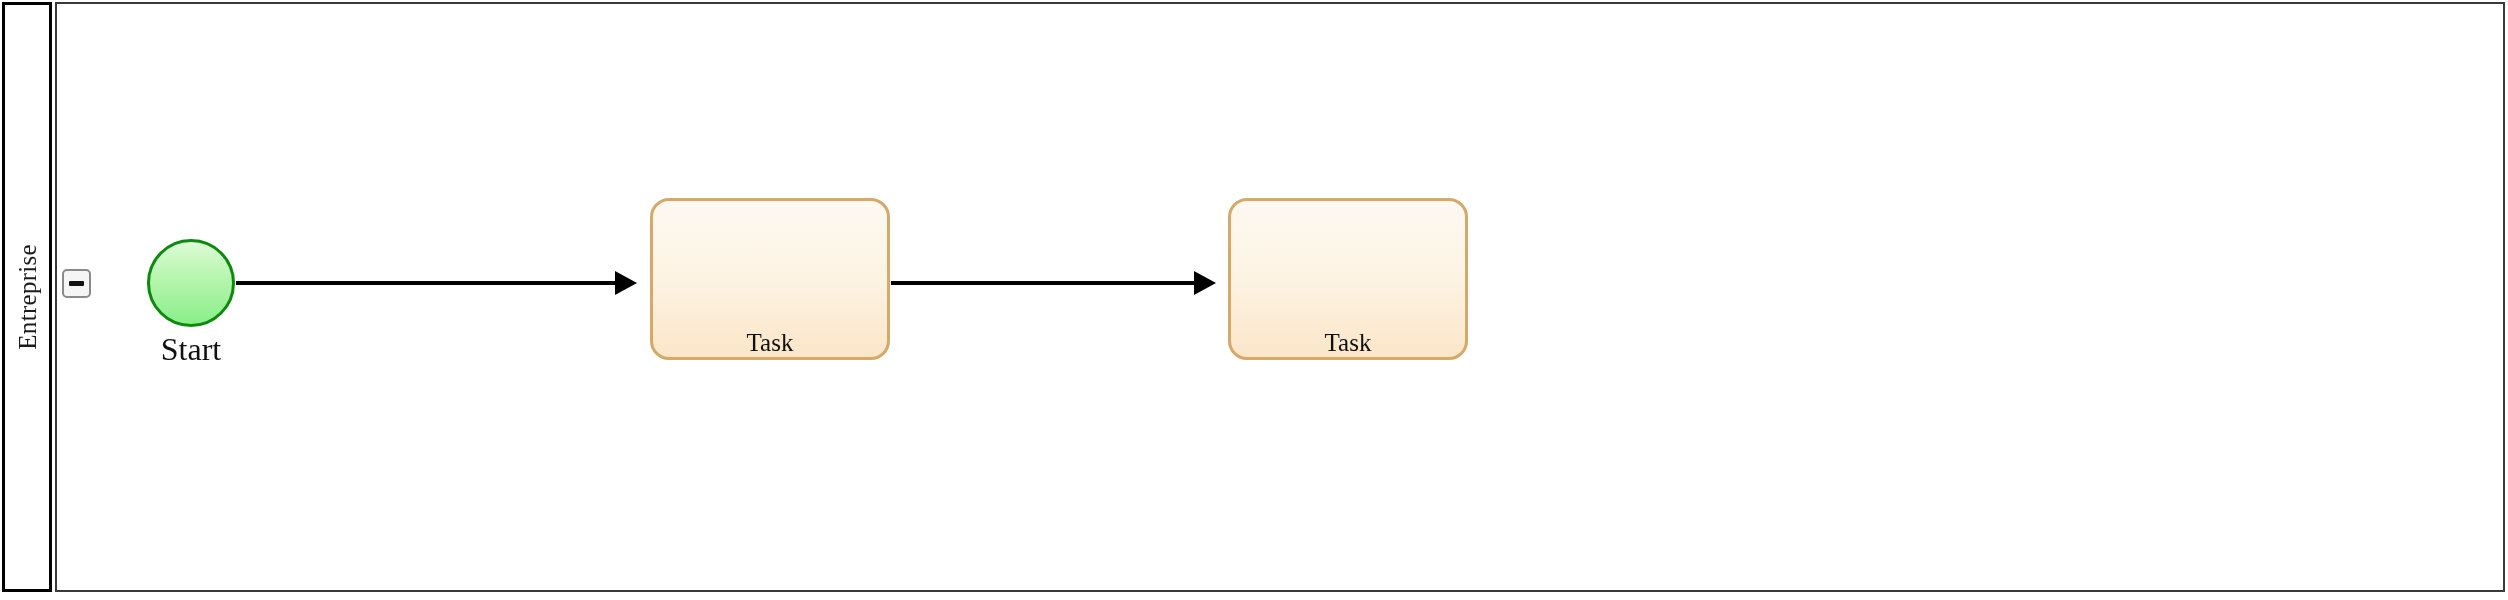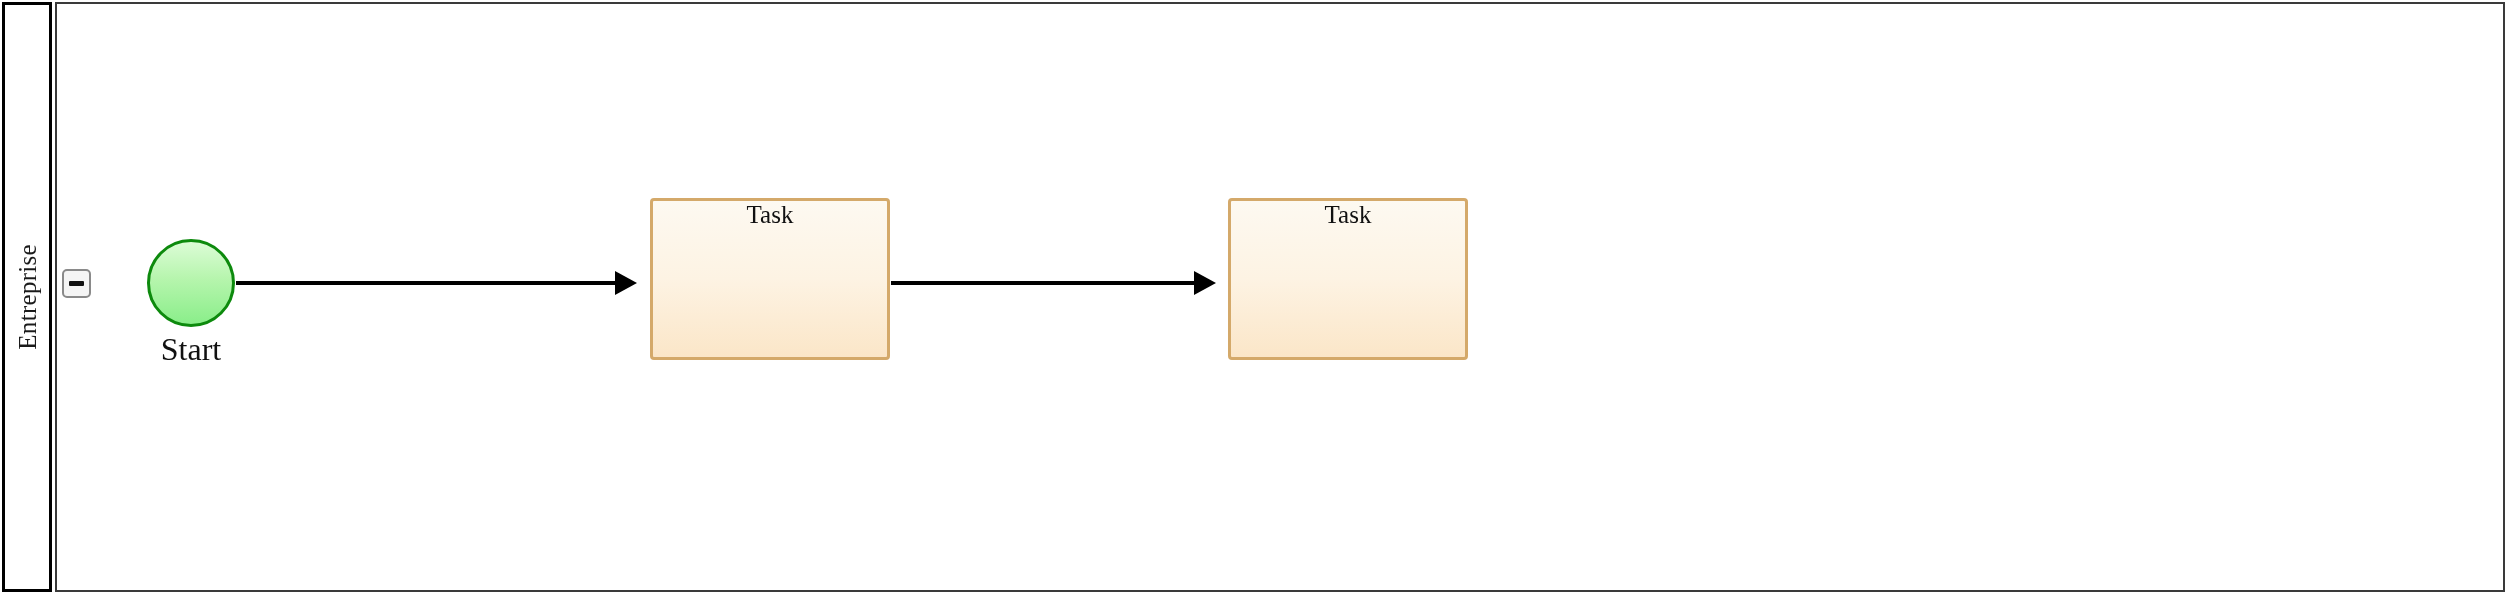--- a/index.html
+++ b/index.html
@@ -113,24 +113,24 @@
     font-size: 32px;
     color: #111111;
     white-space: nowrap;
   }
 
   
   .task {
     position: absolute;
     box-sizing: border-box;
     border: 3px solid #d4a96a;
-    border-radius: 4px;
+    border-radius: 19px;
     background: linear-gradient(to bottom, #fdf9f1 0%, #fdf3e3 50%, #fbe6c8 100%);
     display: flex;
-    align-items: flex-start;
+    align-items: flex-end;
     justify-content: center;
   }
   .task-label {
     font-family: "Liberation Serif", "DejaVu Serif", serif;
     font-size: 25px;
     color: #111111;
     text-align: center;
     white-space: nowrap;
   }
 

